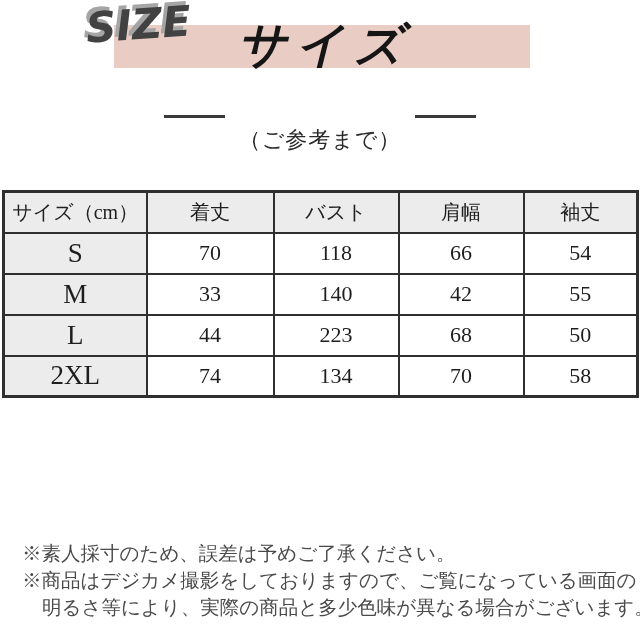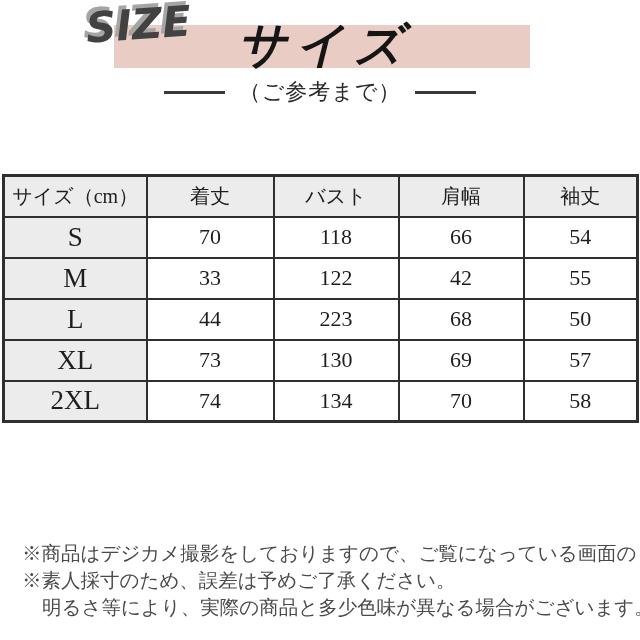--- a/index.html
+++ b/index.html
@@ -67,27 +67,28 @@
   .subtitle-dash {
     width: 61px;
     height: 3px;
     background: #3a3a3a;
   }
   .subtitle-text {
     font-size: 22px;
     line-height: 26px;
     color: #2b2b2b;
     letter-spacing: 1px;
+    margin-top: 48px;
   }
 
   
   .size-table {
     position: absolute;
     left: 2px;
-    top: 174px;
+    top: 190px;
     width: 634px;
     border-collapse: collapse;
     table-layout: fixed;
     border: 3px solid #2f2f2f;
   }
   .size-table th, .size-table td {
     border: 2px solid #2f2f2f;
     text-align: center;
     vertical-align: middle;
     height: 41px;
@@ -158,47 +159,40 @@
       <tr>
         <td class="rowhead">S</td>
         <td class="val">70</td>
         <td class="val">118</td>
         <td class="val">66</td>
         <td class="val">54</td>
       </tr>
       <tr>
         <td class="rowhead">M</td>
         <td class="val">33</td>
-        <td class="val">122</td>
+        <td class="val">140</td>
         <td class="val">42</td>
         <td class="val">55</td>
       </tr>
       <tr>
         <td class="rowhead">L</td>
         <td class="val">44</td>
         <td class="val">223</td>
         <td class="val">68</td>
         <td class="val">50</td>
-      </tr>
-      <tr>
-        <td class="rowhead">XL</td>
-        <td class="val">73</td>
-        <td class="val">130</td>
-        <td class="val">69</td>
-        <td class="val">57</td>
       </tr>
       <tr>
         <td class="rowhead">2XL</td>
         <td class="val">74</td>
         <td class="val">134</td>
         <td class="val">70</td>
         <td class="val">58</td>
       </tr>
     </tbody>
   </table>
 
   <div class="notes">
+    <div class="note-line">※素人採寸のため、誤差は予めご了承ください。</div>
     <div class="note-line">※商品はデジカメ撮影をしておりますので、ご覧になっている画面の</div>
-    <div class="note-line">※素人採寸のため、誤差は予めご了承ください。</div>
     <div class="note-line indent">明るさ等により、実際の商品と多少色味が異なる場合がございます。</div>
   </div>
 
 </div>
 
 </body></html>

